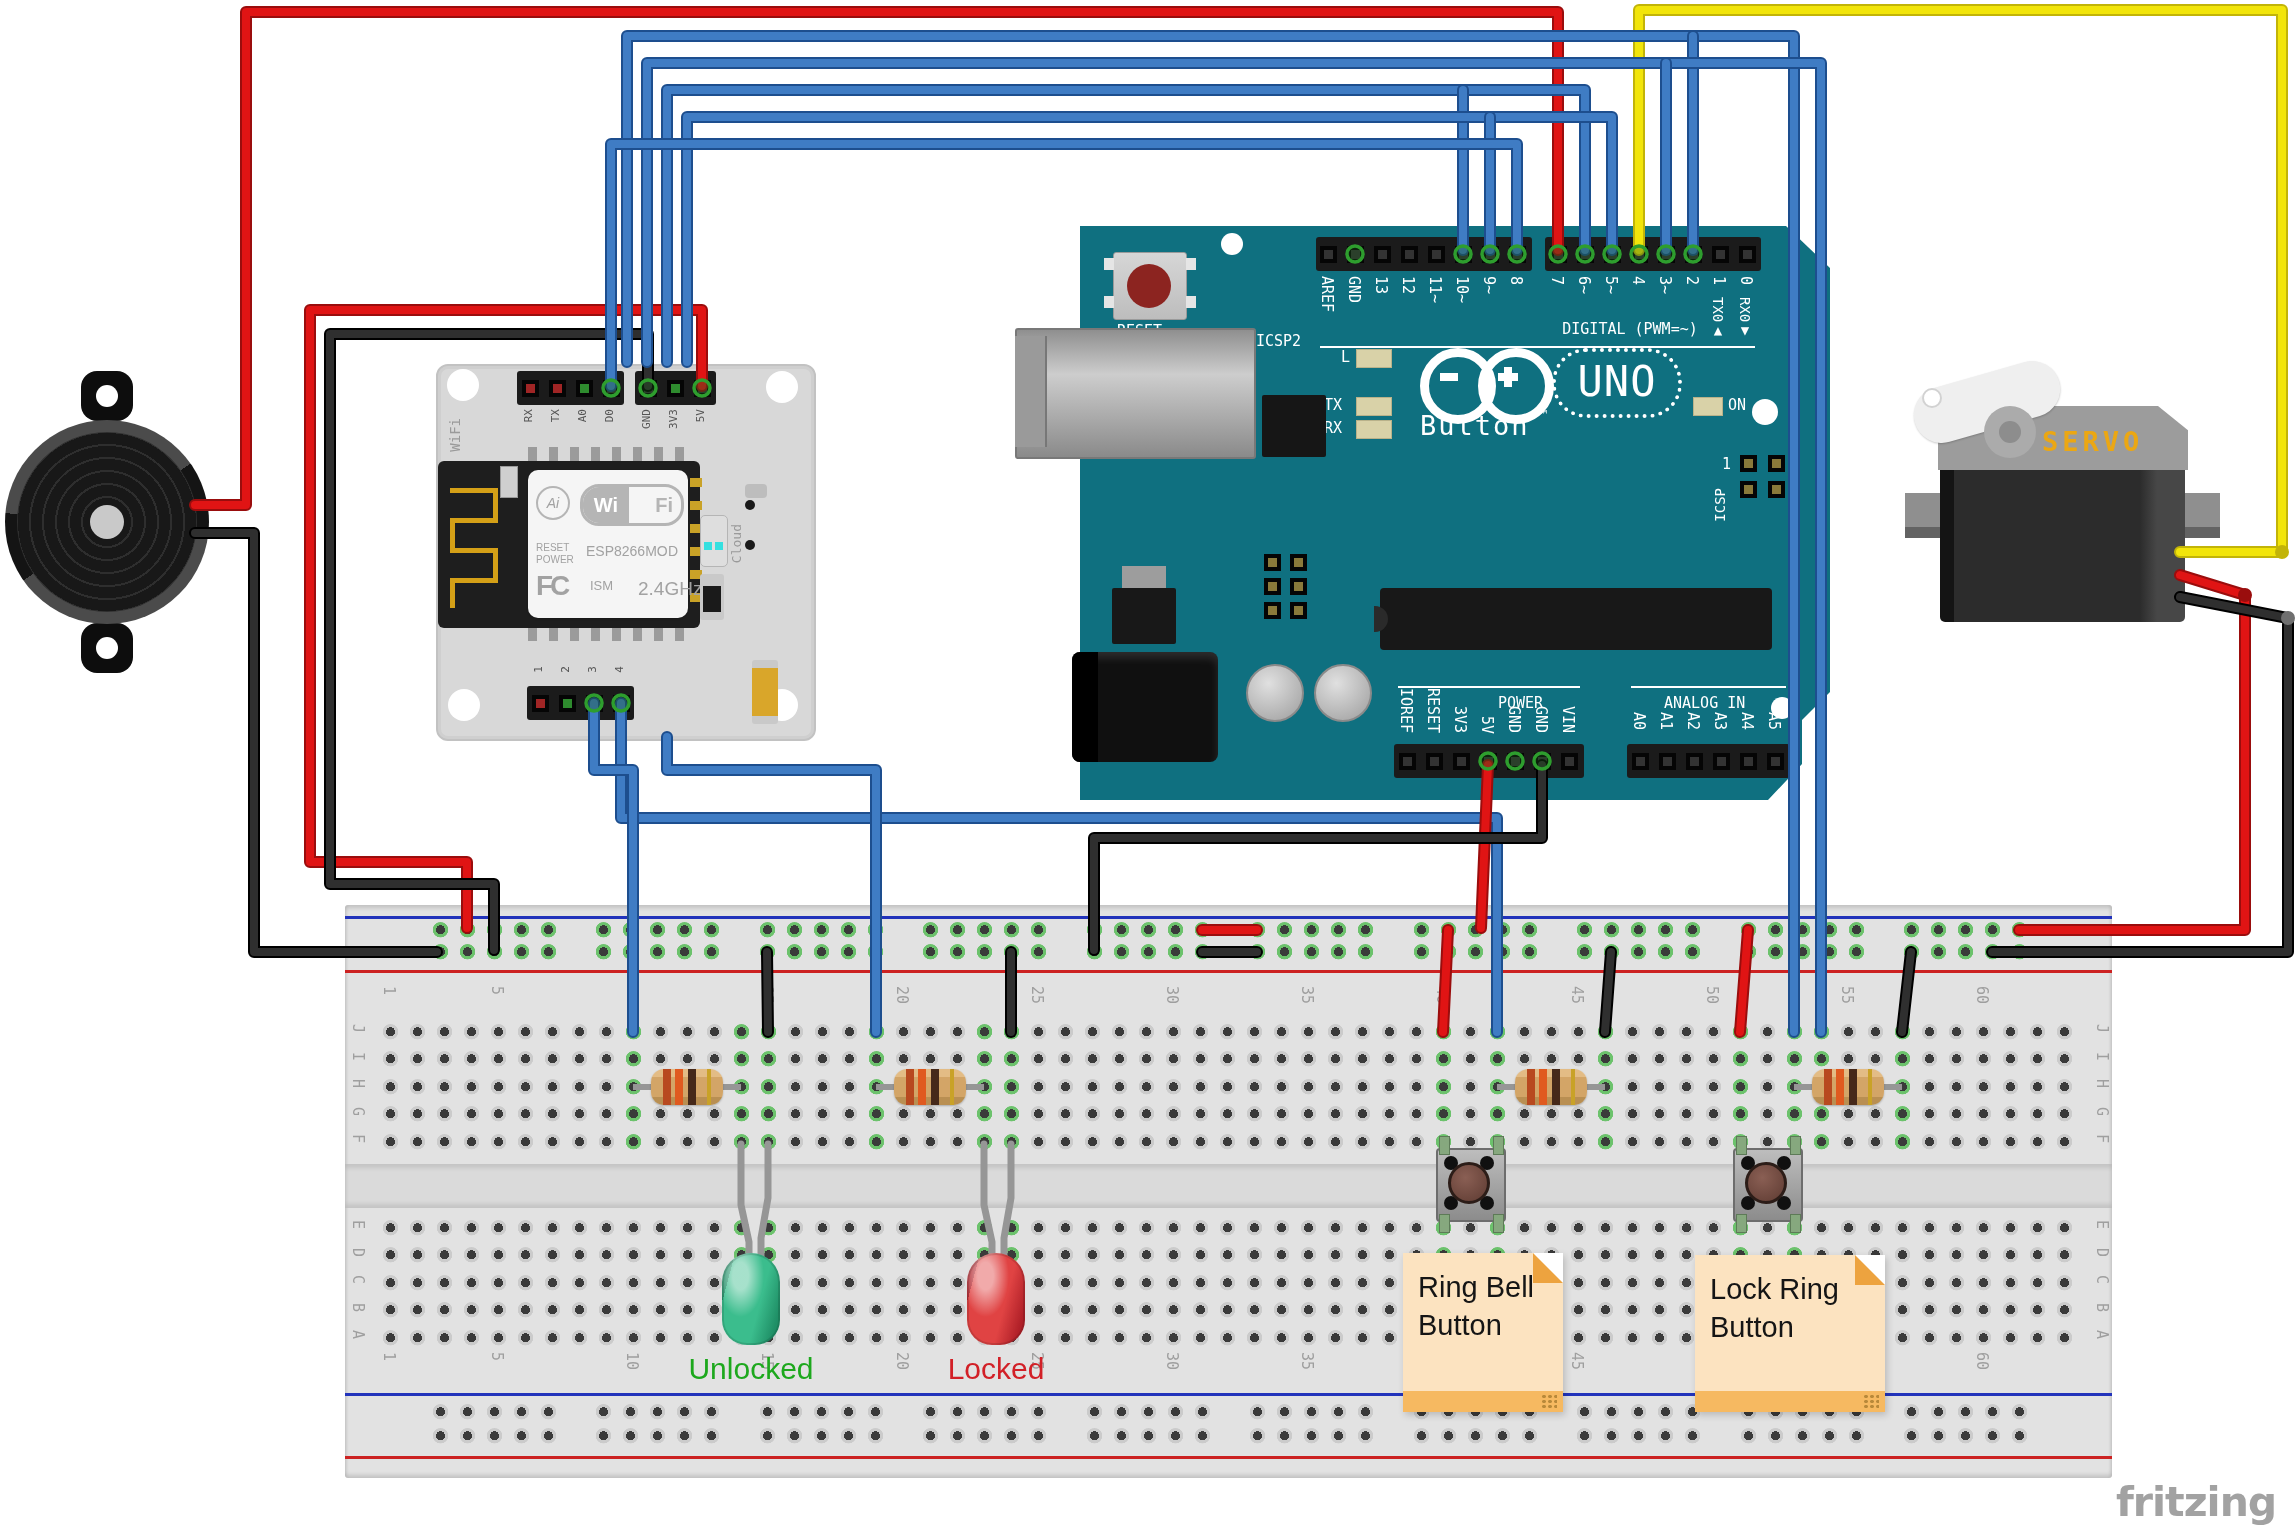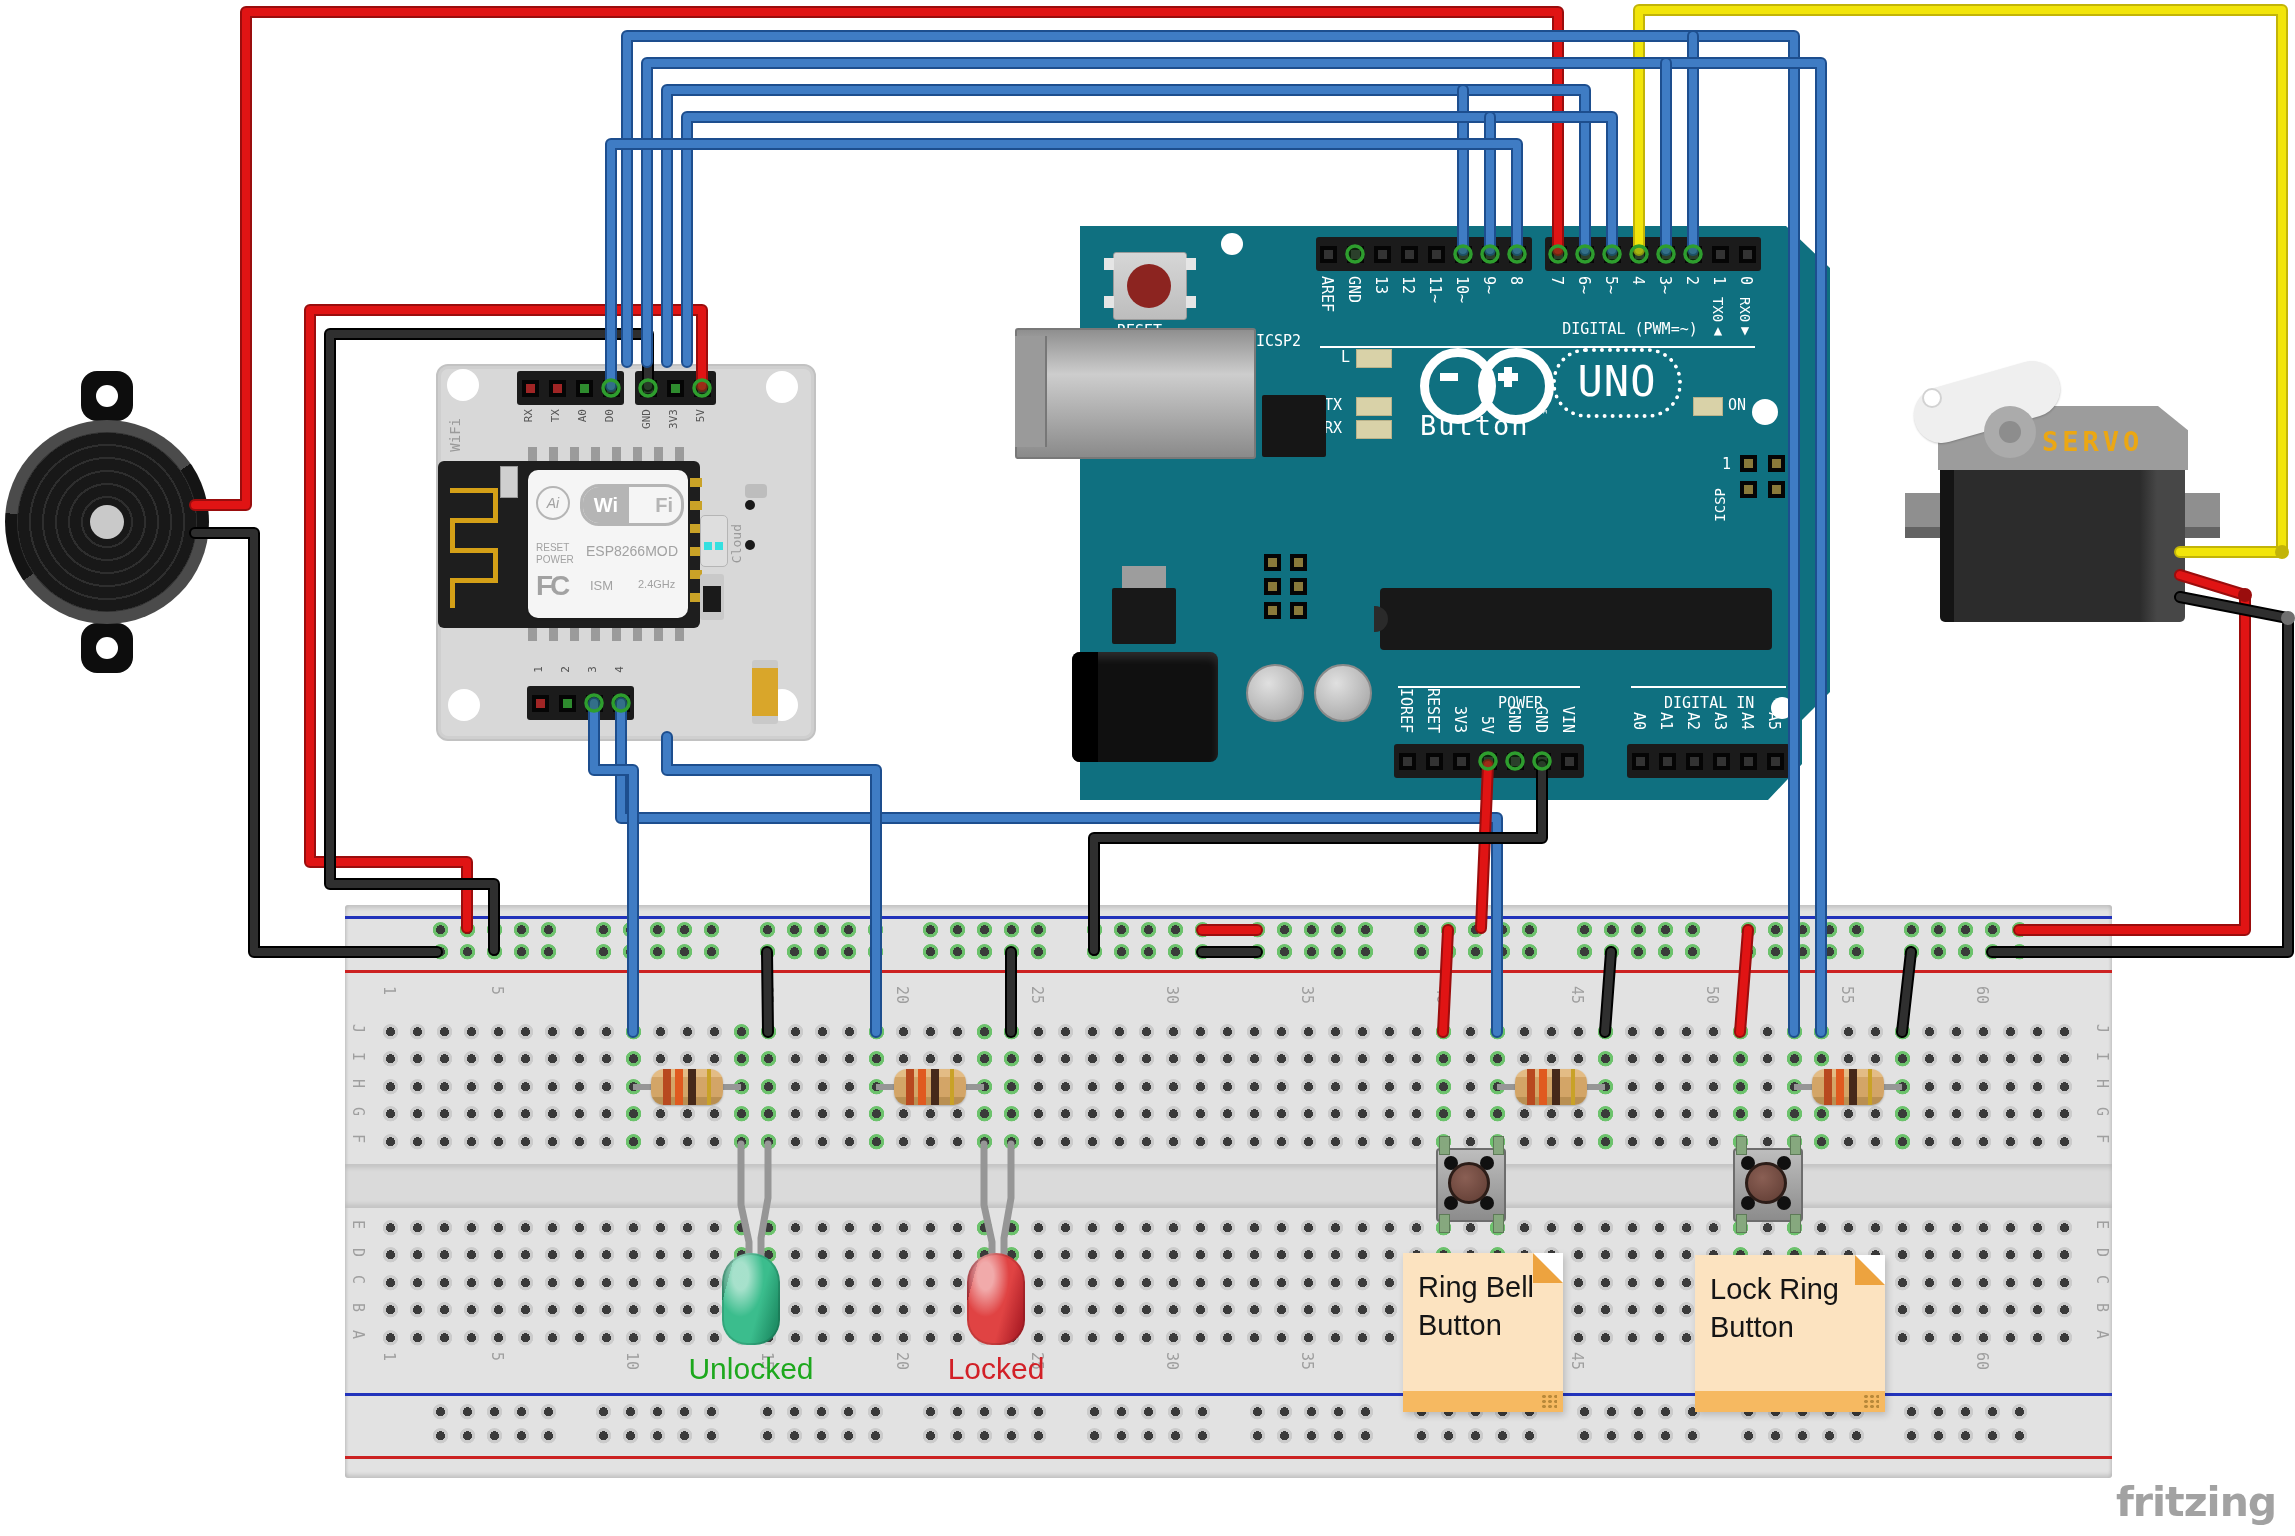--- a/index.html
+++ b/index.html
@@ -1051,21 +1051,21 @@
     <div class="abs" style="left:580px;top:484px;width:98px;height:36px;border:3px solid #b5b5b5;border-radius:19px;">
         <div style="position:absolute;left:0;top:0;width:46px;height:36px;background:#b5b5b5;border-radius:16px 0 0 16px;color:#fff;font-weight:bold;font-size:20px;text-align:center;line-height:36px;">Wi</div>
         <div style="position:absolute;right:8px;top:0;color:#b5b5b5;font-weight:bold;font-size:20px;line-height:36px;">Fi</div>
     </div>
     <div class="abs esptxt" style="left:536px;top:542px;font-size:10px;">RESET</div>
     <div class="abs esptxt" style="left:536px;top:554px;font-size:10px;">POWER</div>
     <div class="abs esptxt" style="left:586px;top:543px;font-size:14px;">ESP8266MO</div>
     <div class="abs esptxt" style="left:668px;top:543px;font-size:14px;">D</div>
     <div class="abs esptxt" style="left:536px;top:570px;font-size:28px;font-weight:bold;letter-spacing:-3px;">FC</div>
     <div class="abs esptxt" style="left:590px;top:578px;font-size:13px;">ISM</div>
-    <div class="abs esptxt" style="left:638px;top:578px;font-size:11px;">2.4GHz</div>
+    <div class="abs esptxt" style="left:638px;top:578px;font-size:19px;">2.4GHz</div>
     <div class="abs " style="left:700px;top:515px;width:26px;height:50px;background:#dedede;border:1px solid #b5b5b5;border-radius:5px;"></div>
     <div class="abs " style="left:704px;top:542px;width:8px;height:8px;background:#35e0e0;"></div>
     <div class="abs " style="left:715px;top:542px;width:8px;height:8px;background:#35e0e0;"></div>
     <span class="v vu" style="left:730px;top:524px;color:#9a9a9a;font-size:13px;">Cloud</span>
     <div class="abs " style="left:700px;top:574px;width:24px;height:46px;background:#c9c9c9;border-radius:3px;"></div>
     <div class="abs " style="left:703px;top:586px;width:18px;height:26px;background:#1a1a1a;"></div>
     <div class="abs " style="left:745px;top:484px;width:22px;height:14px;background:#bdbdbd;border-radius:4px;"></div>
     <div class="abs " style="left:745px;top:540px;width:10px;height:10px;background:#1a1a1a;border-radius:50%;"></div>
     <div class="abs " style="left:745px;top:500px;width:10px;height:10px;background:#1a1a1a;border-radius:50%;"></div>
     <div class="abs " style="left:752px;top:660px;width:26px;height:48px;background:#d9a62a;border-top:8px solid #c9c9c9;border-bottom:8px solid #c9c9c9;border-radius:3px;"></div>
@@ -1263,21 +1263,21 @@
     <span class="v " style="left:1560px;top:706.4px;color:#fff;font-size:15px;">VIN</span>
     <span class="v " style="left:1631px;top:712px;color:#fff;font-size:15px;">A0</span>
     <span class="v " style="left:1658px;top:712px;color:#fff;font-size:15px;">A1</span>
     <span class="v " style="left:1685px;top:712px;color:#fff;font-size:15px;">A2</span>
     <span class="v " style="left:1712px;top:712px;color:#fff;font-size:15px;">A3</span>
     <span class="v " style="left:1739px;top:712px;color:#fff;font-size:15px;">A4</span>
     <span class="v " style="left:1766px;top:712px;color:#fff;font-size:15px;">A5</span>
     <div class="abs " style="left:1398px;top:686px;width:182px;height:2px;background:#fff;"></div>
     <div class="abs " style="left:1631px;top:686px;width:155px;height:2px;background:#fff;"></div>
     <div class="abs mono wlabel" style="left:1498px;top:694px;">POWER</div>
-    <div class="abs mono wlabel" style="left:1664px;top:694px;">DIGITAL IN</div>
+    <div class="abs mono wlabel" style="left:1664px;top:694px;">ANALOG IN</div>
   </div>
 
 <div class="flange" style="left:1905px;top:493px;"></div>
 <div class="flange" style="left:2163px;top:493px;"></div>
 <div class="abs" id="servo-body"></div>
 <div class="abs" id="servo-cap"></div>
 <div class="abs" style="left:1912px;top:374px;width:150px;height:56px;background:#efefef;border-radius:28px;transform:rotate(-16deg);box-shadow:0 1px 2px rgba(0,0,0,.2);"></div>
 <div class="abs" style="left:1922px;top:388px;width:16px;height:16px;background:#fff;border:2px solid #d2d2d2;border-radius:50%;"></div>
 <div class="abs" style="left:1984px;top:406px;width:52px;height:52px;background:#ababab;border-radius:50%;"></div>
 <div class="abs" style="left:1999px;top:421px;width:22px;height:22px;background:#8d8d8d;border-radius:50%;"></div>

